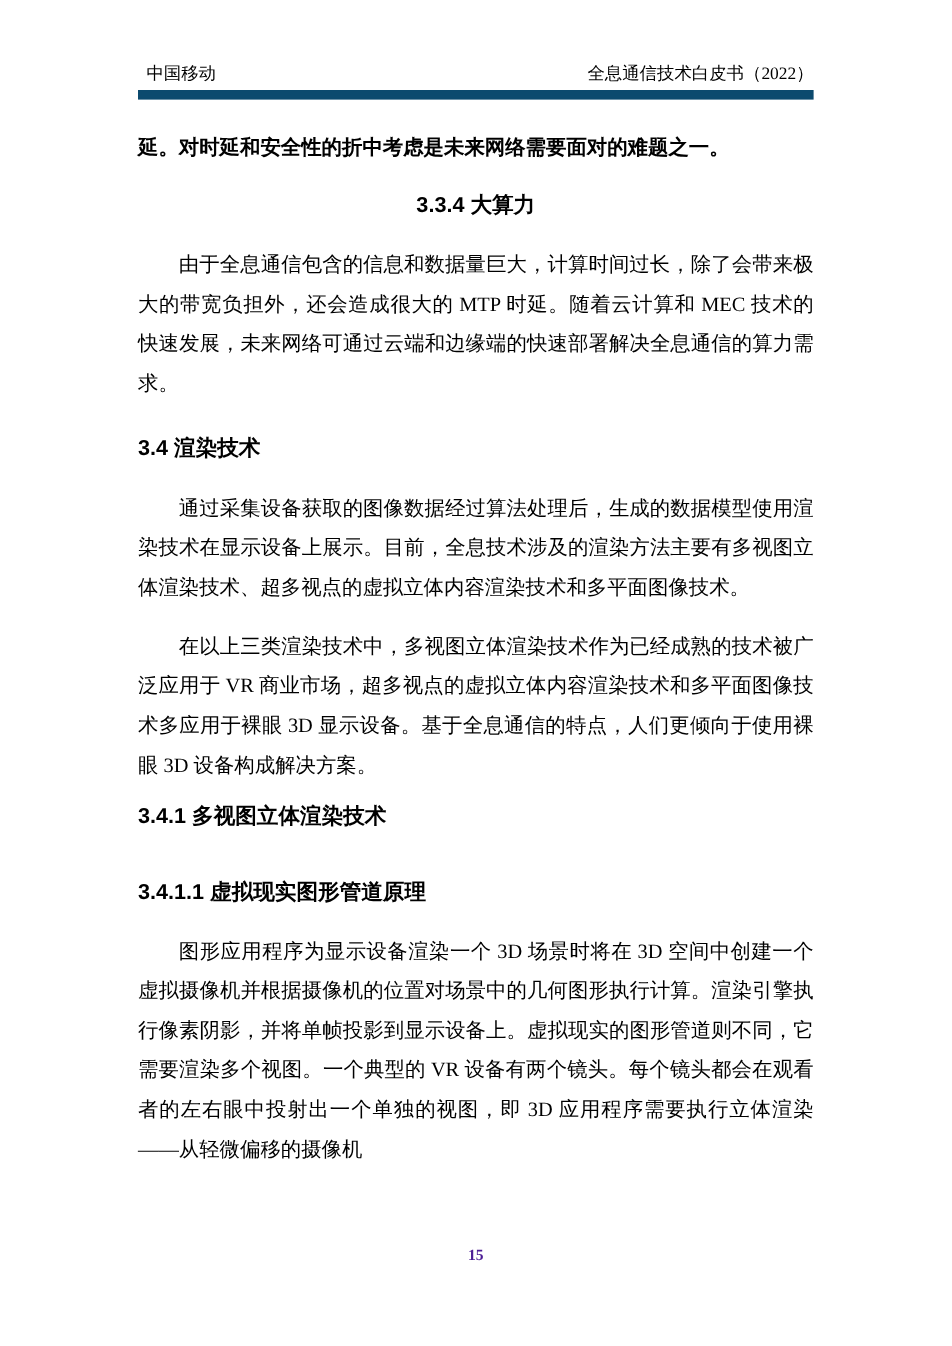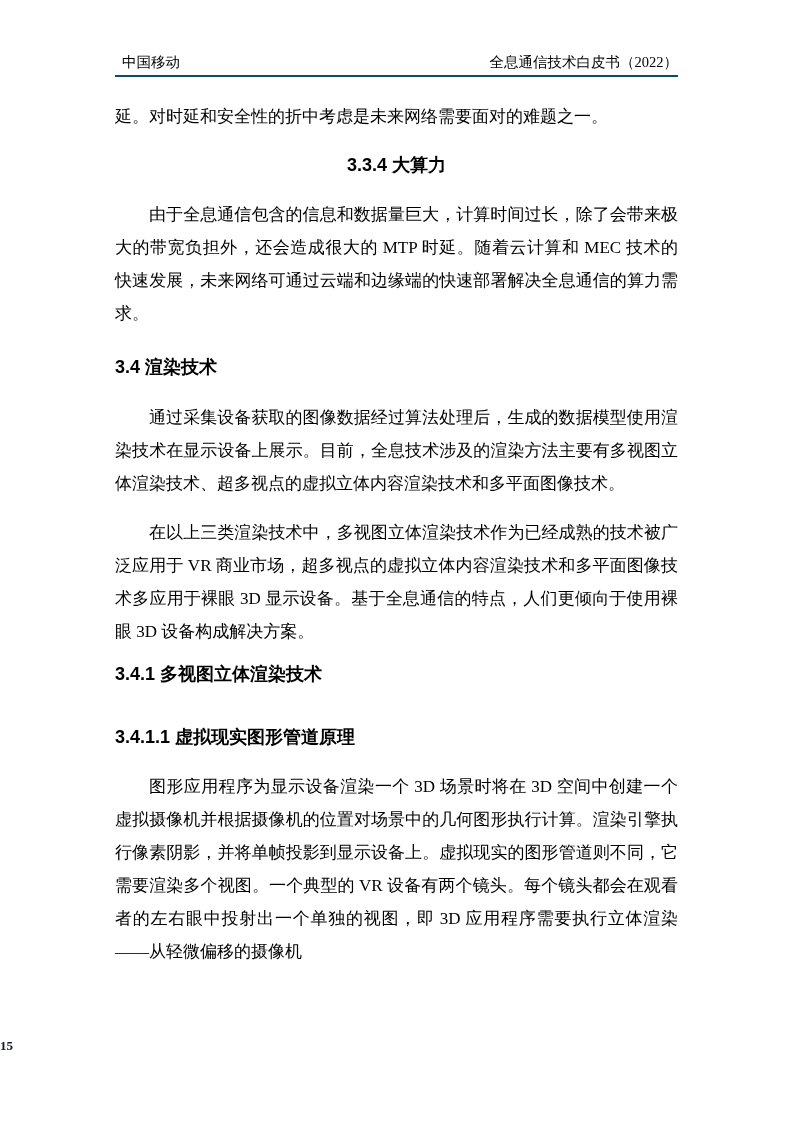--- a/index.html
+++ b/index.html
@@ -21,33 +21,33 @@
     left: 115px;
     top: 0;
     width: 563px;
   }
   .doc-header {
     display: flex;
     justify-content: space-between;
     align-items: flex-end;
     padding-top: 51px;
     padding-bottom: 2px;
-    border-bottom: 2px solid #0c4a6e;
+    border-bottom: 8px solid #0c4a6e;
     font-size: 14.5px;
     line-height: 22px;
   }
   .doc-header .left-title { padding-left: 7px; }
   .body-text {
     font-size: 17px;
     line-height: 33px;
     text-align: justify;
     margin: 0;
   }
   .body-text.indent { text-indent: 2em; }
-  .p-cont   { margin-top: 23px; }
+  .p-cont   { margin-top: 23px; font-weight: bold; }
   .h-level3 {
     font-family: "Liberation Sans", "DejaVu Sans", sans-serif;
     font-weight: bold;
     font-size: 18px;
     line-height: 28px;
     margin: 0;
   }
   .h-334  { margin-top: 18px; text-align: center; }
   .h-341  { margin-top: 12px; }
   .h-3411 { margin-top: 35px; }
@@ -61,24 +61,25 @@
   .p-334  { margin-top: 19px; }
   .p-34a  { margin-top: 17px; }
   .p-34b  { margin-top: 16px; }
   .p-341  { margin-top: 21px; }
   .p-3411 { margin-top: 19px; }
   .doc-footer {
     position: absolute;
     left: 0;
     top: 1038px;
     width: 793px;
+    text-align: center;
     font-size: 13px;
     font-weight: bold;
     font-family: "Liberation Serif", "DejaVu Serif", serif;
-    color: #0f172a;
+    color: #4c1d95;
   }
 </style>
 </head>
 <body>
 
 <div class="page">
   <div class="content">
 
     <div class="doc-header">
       <span class="left-title">中国移动</span>

